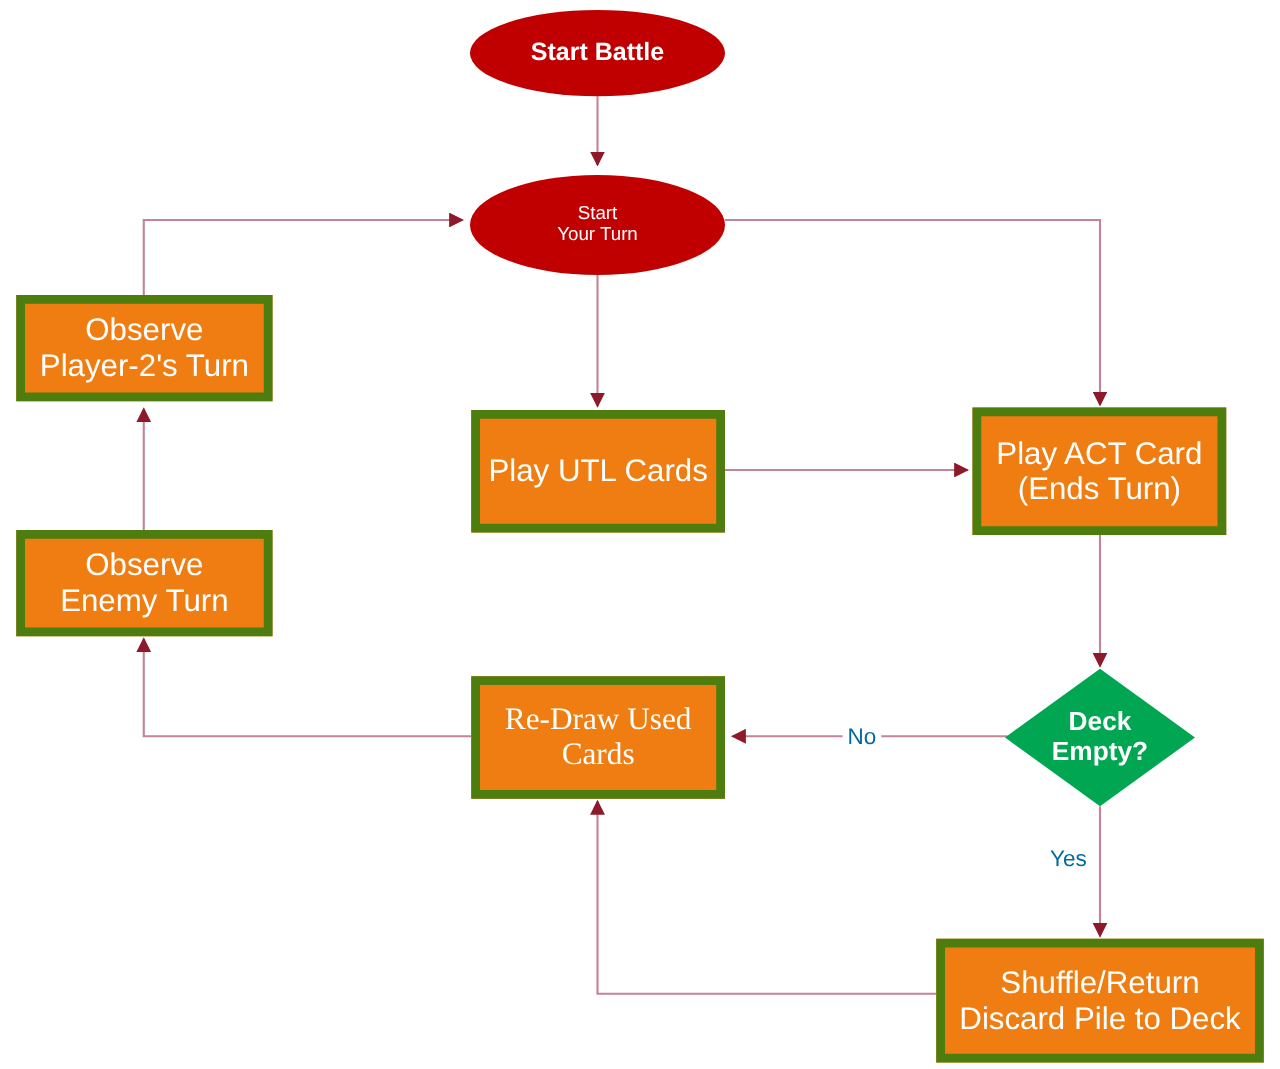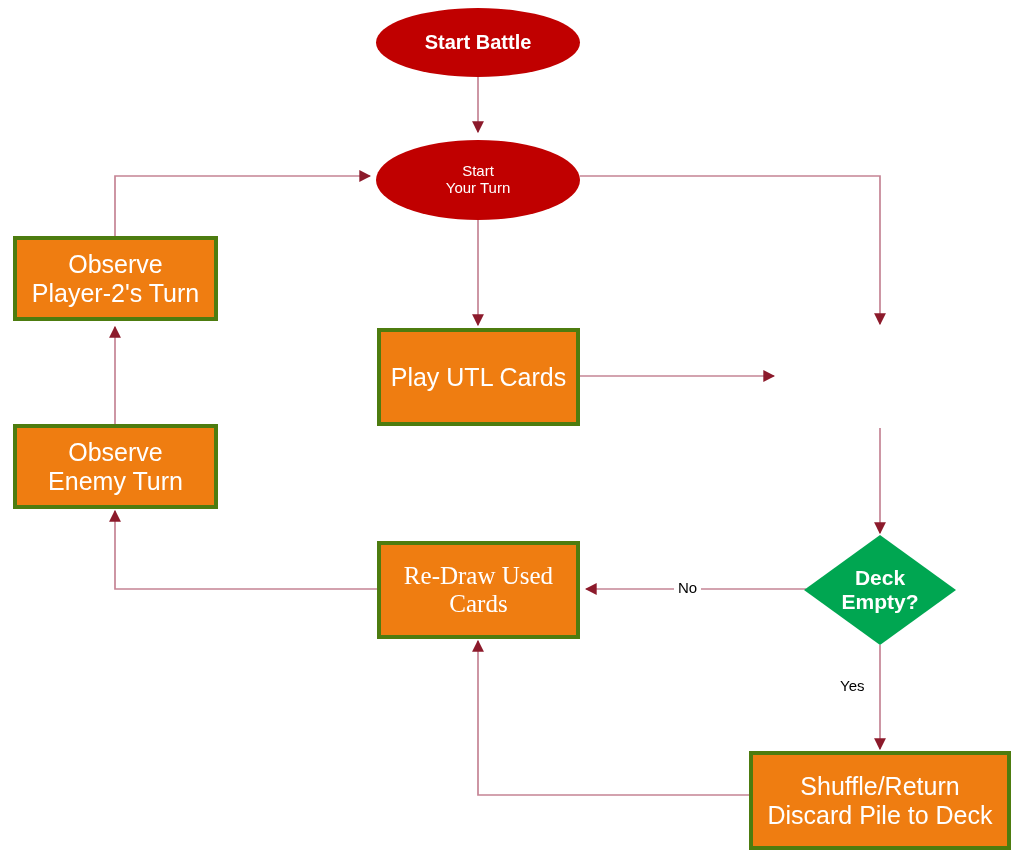--- a/index.html
+++ b/index.html
@@ -31,21 +31,21 @@
     justify-content: center;
     text-align: center;
     color: #ffffff;
     line-height: 1.13;
     box-sizing: border-box;
     z-index: 3;
     white-space: pre-line;
   }
   .node-process {
     background: #ef7d11;
-    border: 4px solid #4d7c0f;
+    border: 7px solid #4d7c0f;
     font-size: 25px;
     align-items: center;
   }
   .node-terminator {
     background: #c00000;
     border-radius: 50%;
     font-size: 15px;
   }
   .node-terminator.bold {
     font-weight: bold;
@@ -63,22 +63,22 @@
     top: 0;
     width: 100%;
     height: 100%;
   }
   .diamond-label {
     position: relative;
     z-index: 2;
   }
   .edge-label {
     position: absolute;
-    color: #000000;
-    font-size: 15px;
+    color: #0369a1;
+    font-size: 18px;
     background: #ffffff;
     padding: 0 4px;
     z-index: 4;
     white-space: nowrap;
   }
 </style>
 </head>
 <body>
 
 <div id="canvas">
@@ -142,20 +142,24 @@
 
   <div class="node node-process" style="left:13px; top:424px; width:205px; height:85px;">
     <span>Observe
 Enemy Turn</span>
   </div>
 
   <div class="node node-process" style="left:377px; top:328px; width:203px; height:98px;">
     <span>Play UTL Cards</span>
   </div>
 
+  <div class="node node-process" style="left:778px; top:326px; width:203px; height:102px;">
+    <span>Play ACT Card
+(Ends Turn)</span>
+  </div>
 
   <div class="node node-process" style="left:377px; top:541px; width:203px; height:98px;font-family:Liberation Serif, serif;">
     <span>Re-Draw Used
 Cards</span>
   </div>
 
   <div class="node node-decision" style="left:804px; top:535px; width:152px; height:110px;">
     <svg class="diamond-shape" viewBox="0 0 152 110" preserveAspectRatio="none" xmlns="http://www.w3.org/2000/svg">
       <polygon points="76,0 152,55 76,110 0,55" fill="#00a651"></polygon>
     </svg>

